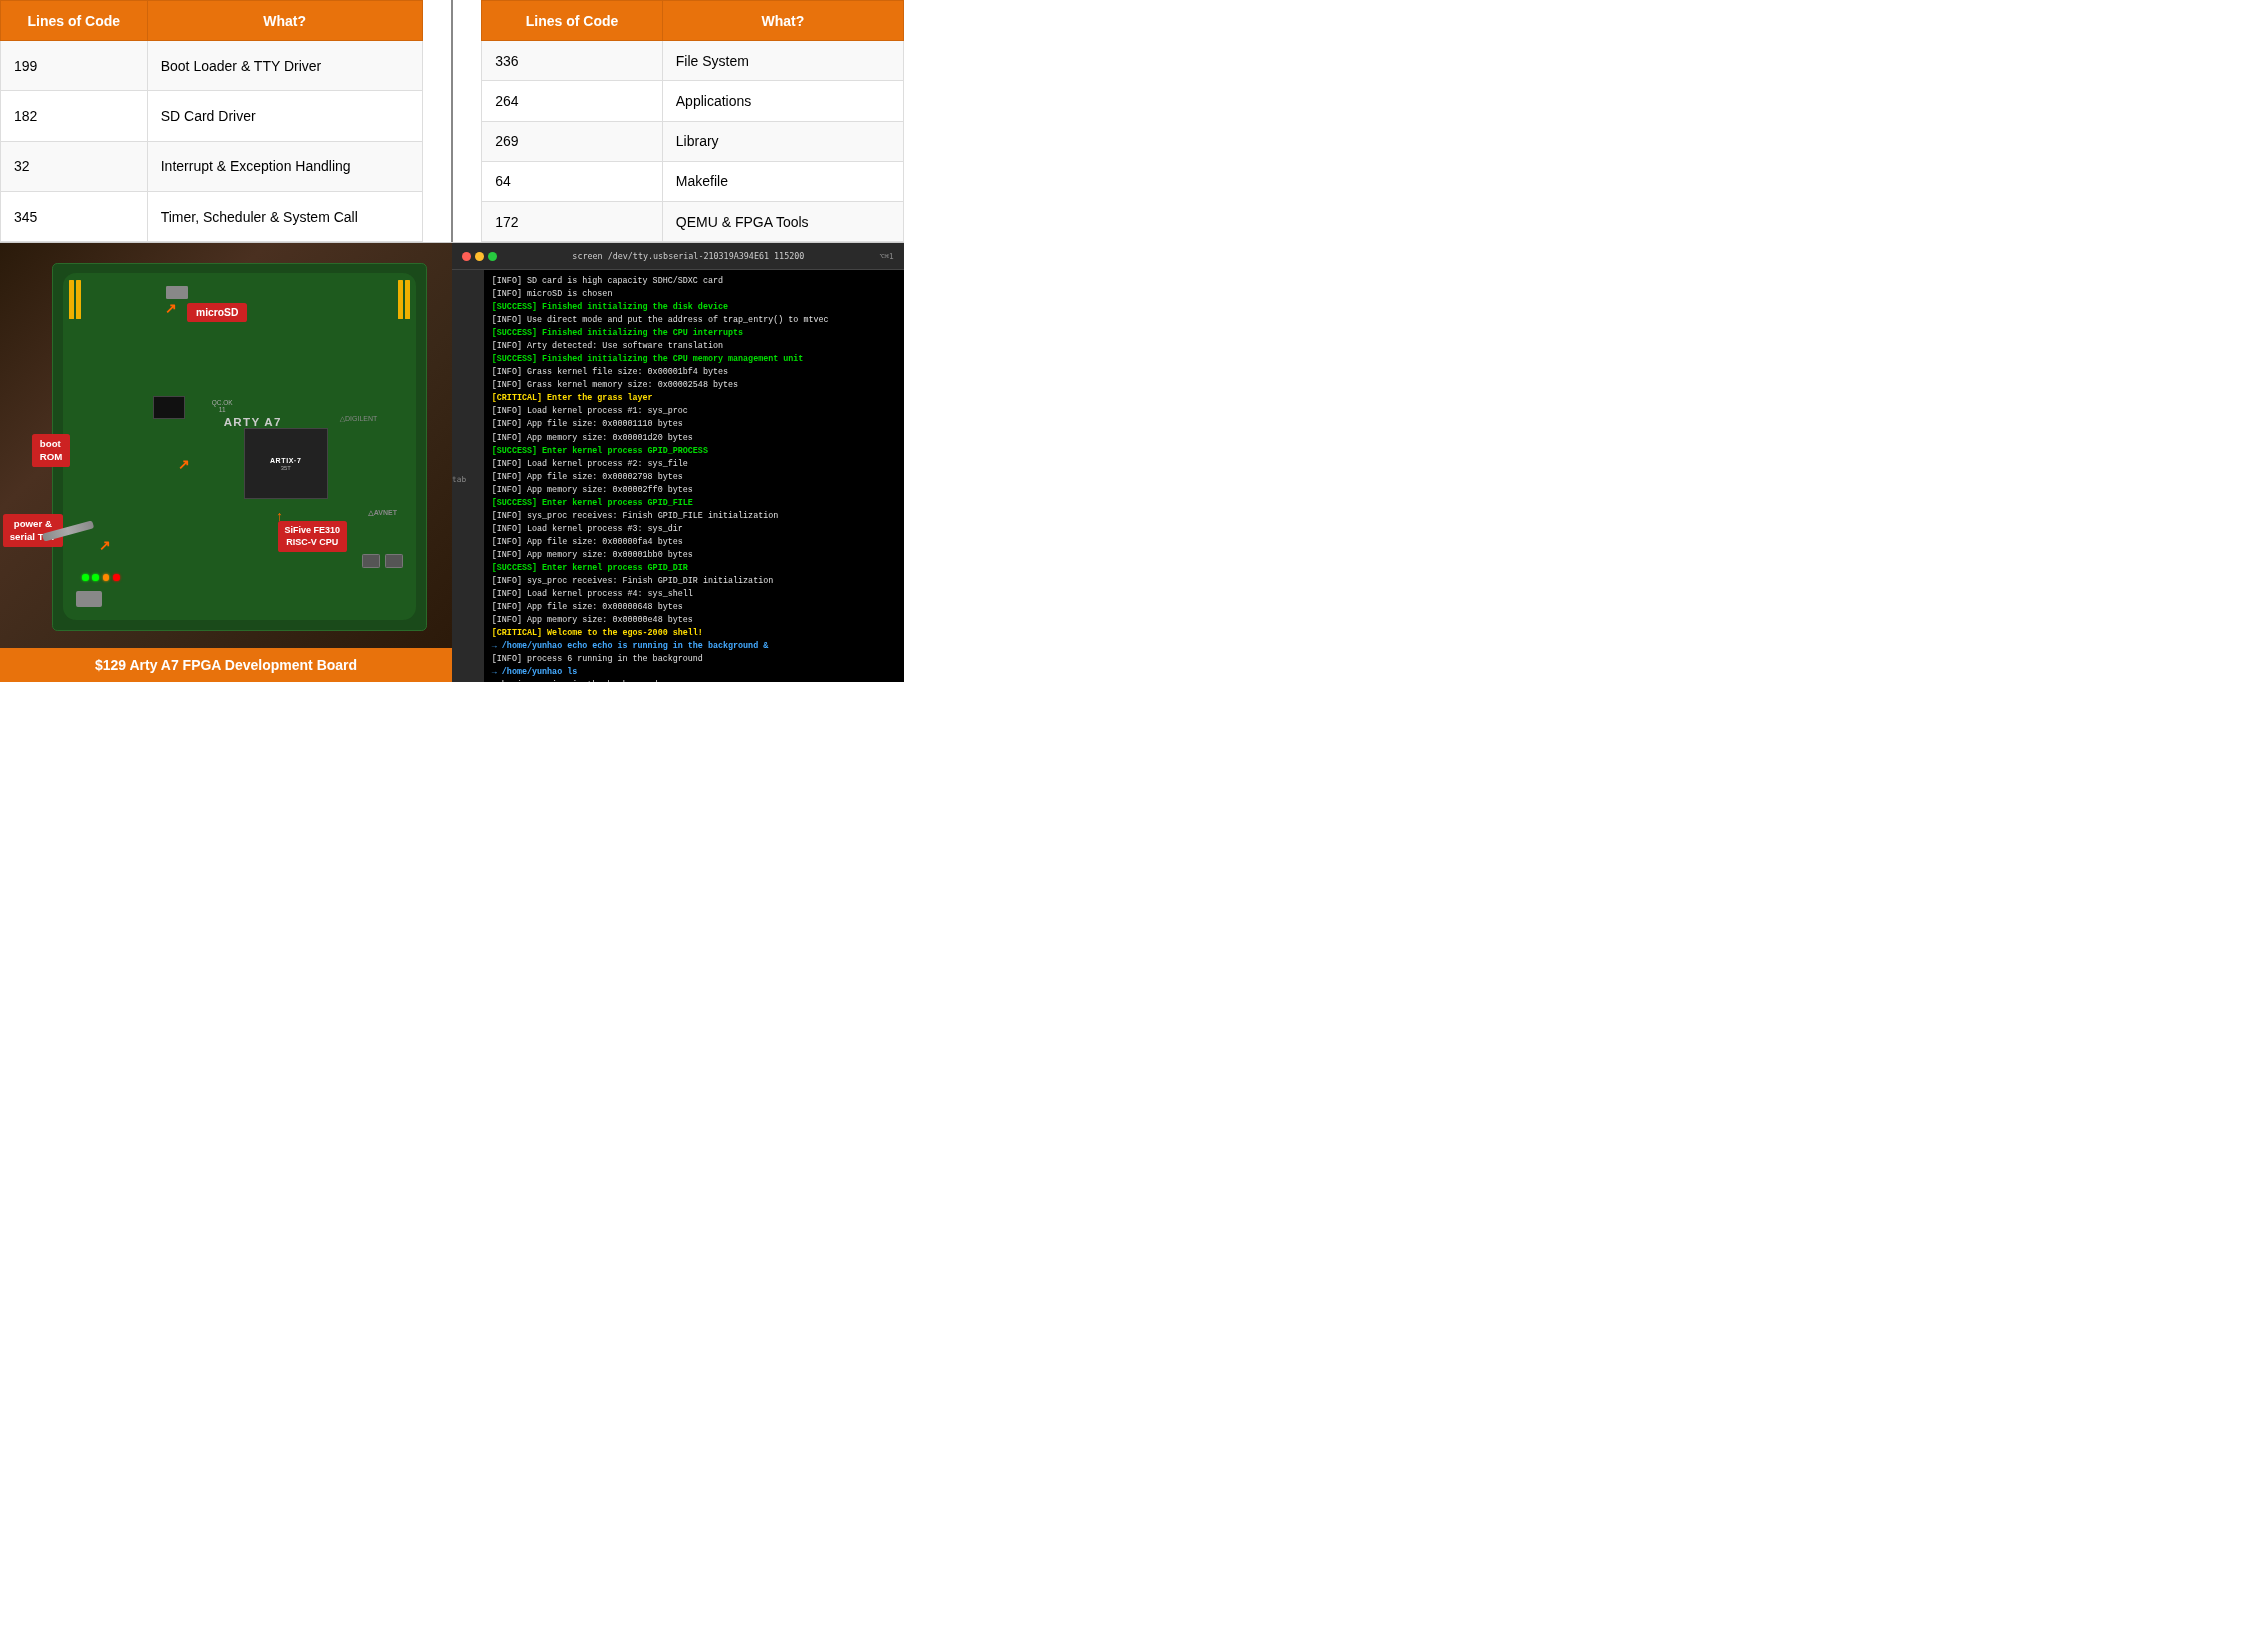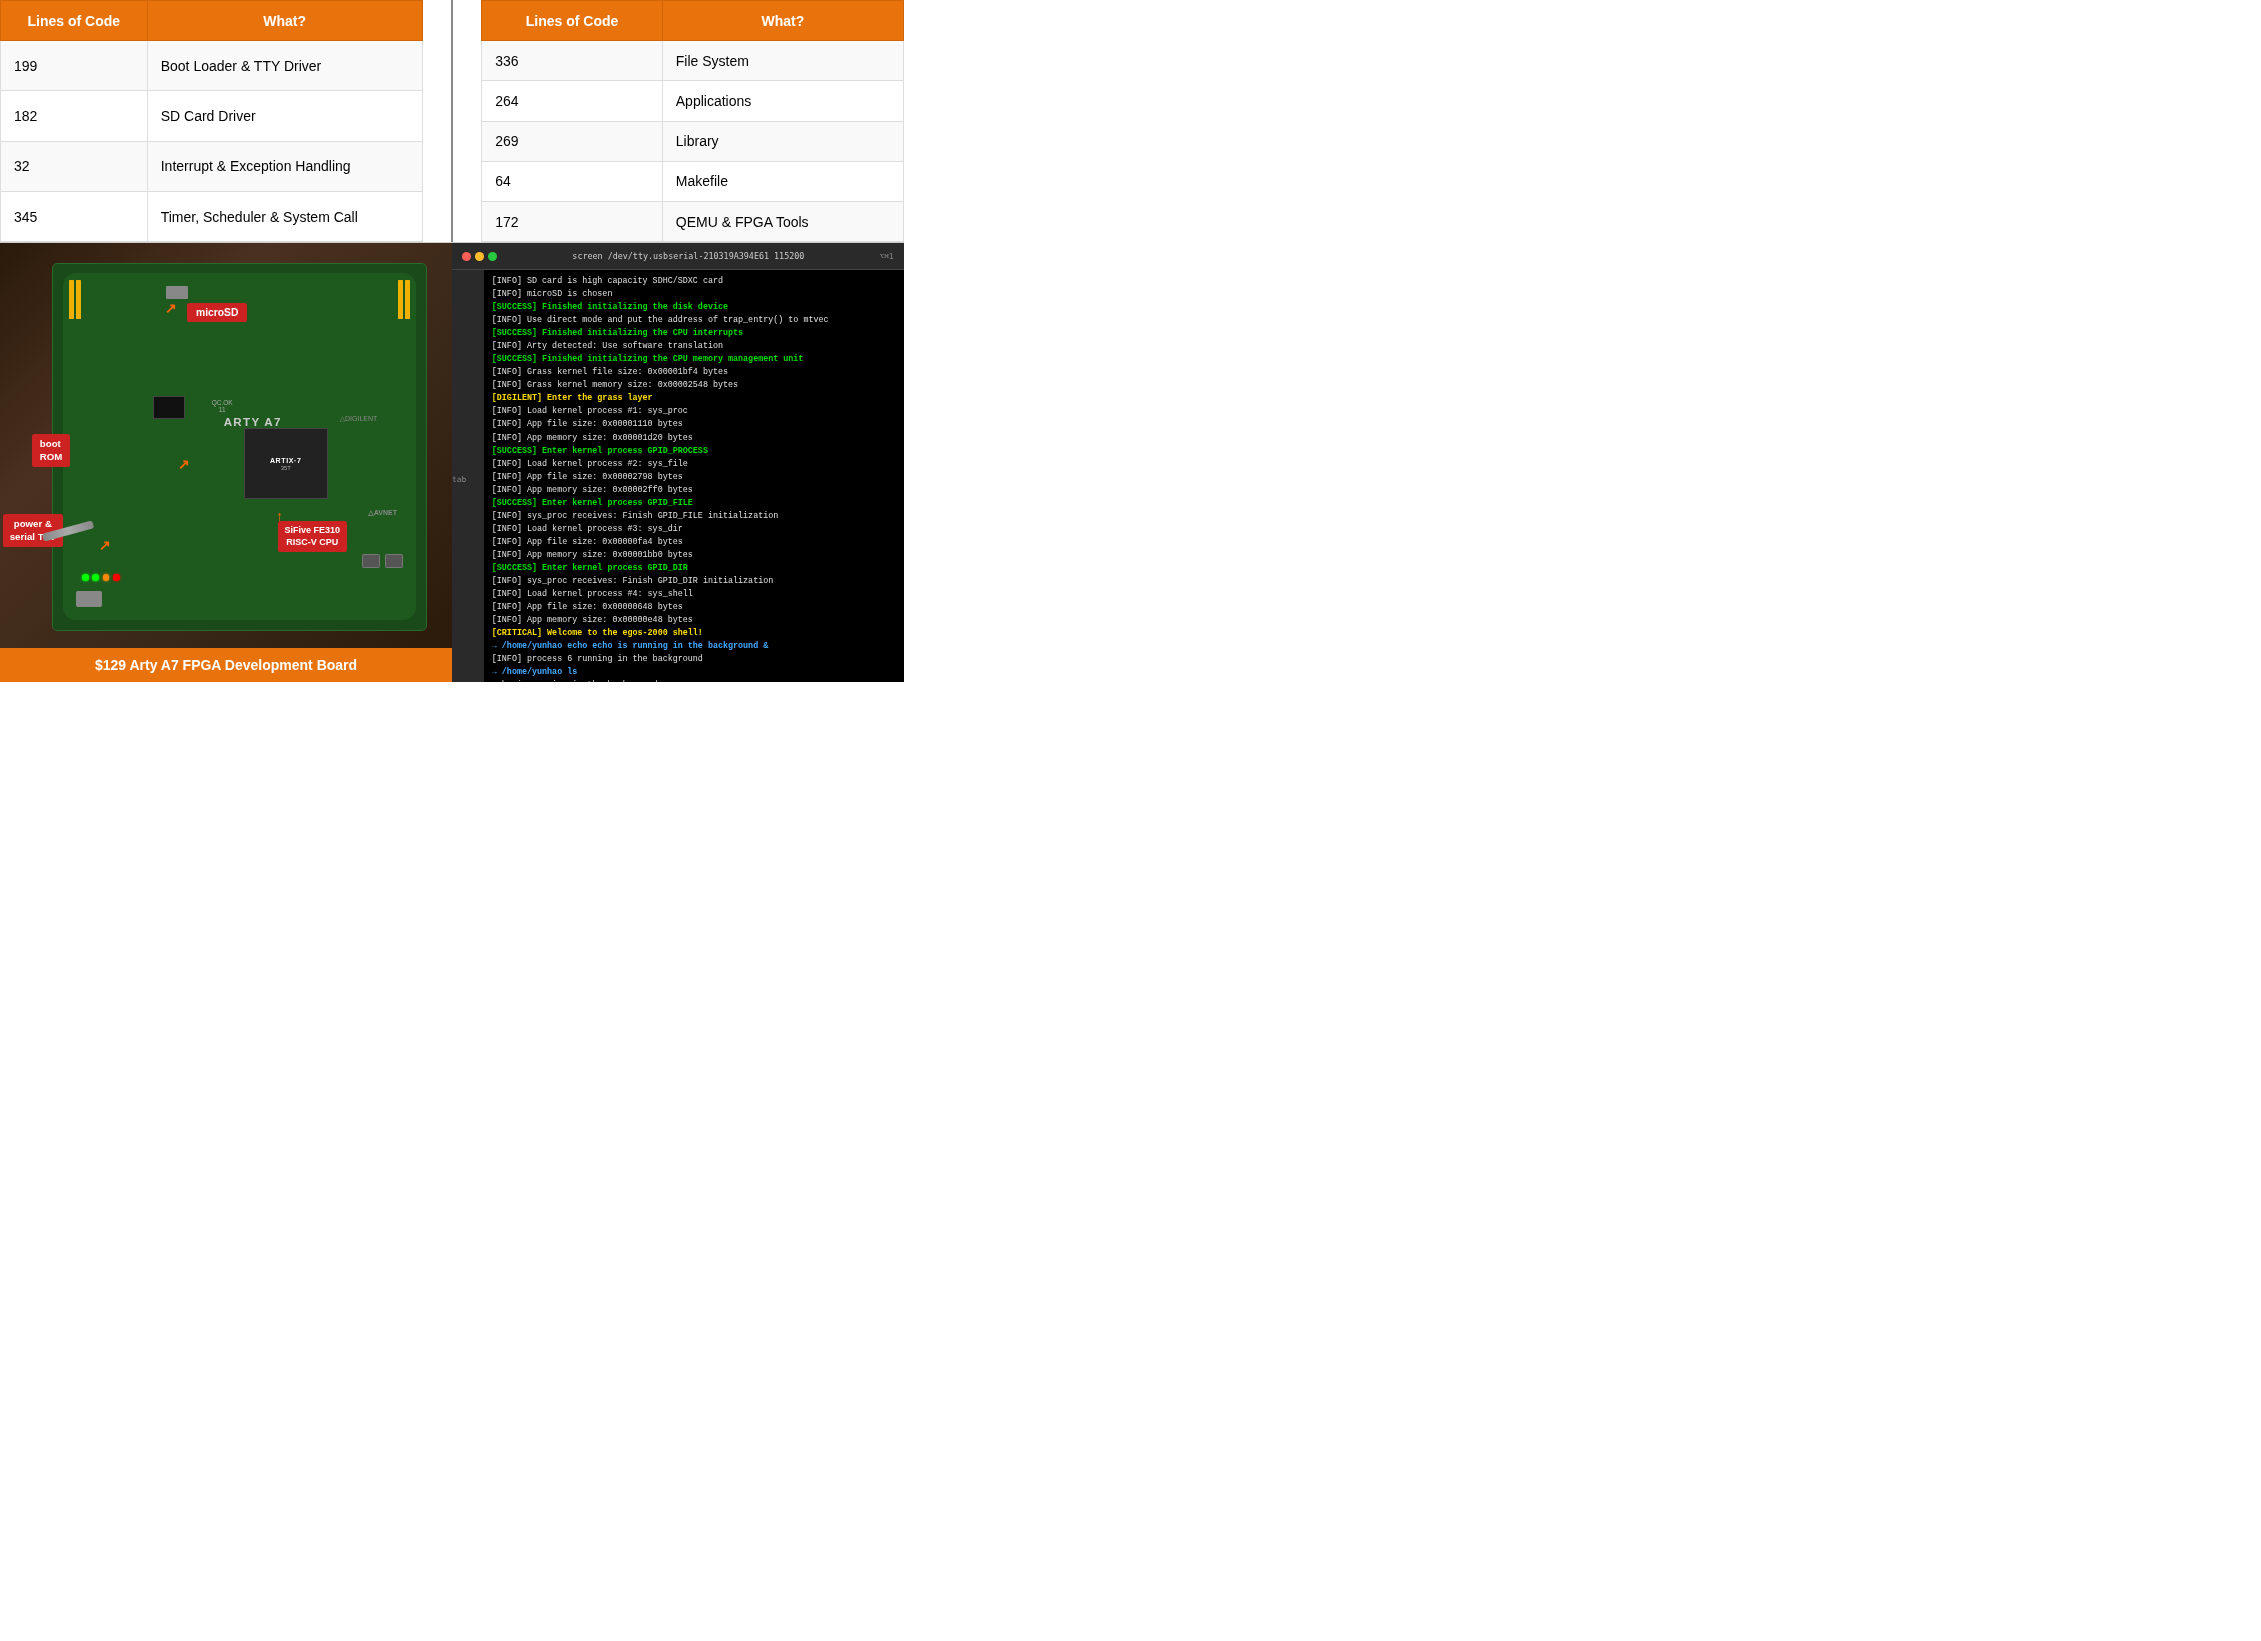--- a/index.html
+++ b/index.html
@@ -427,21 +427,21 @@
       <div class="terminal-output" id="terminal-output">
       <span class="terminal-line t-white">[INFO] SD card is high capacity SDHC/SDXC card</span>
           <span class="terminal-line t-white">[INFO] microSD is chosen</span>
           <span class="terminal-line t-green">[SUCCESS] Finished initializing the disk device</span>
           <span class="terminal-line t-white">[INFO] Use direct mode and put the address of trap_entry() to mtvec</span>
           <span class="terminal-line t-green">[SUCCESS] Finished initializing the CPU interrupts</span>
           <span class="terminal-line t-white">[INFO] Arty detected: Use software translation</span>
           <span class="terminal-line t-green">[SUCCESS] Finished initializing the CPU memory management unit</span>
           <span class="terminal-line t-white">[INFO] Grass kernel file size: 0x00001bf4 bytes</span>
           <span class="terminal-line t-white">[INFO] Grass kernel memory size: 0x00002548 bytes</span>
-          <span class="terminal-line t-yellow">[DIGILENT] Enter the grass layer</span>
+          <span class="terminal-line t-yellow">[CRITICAL] Enter the grass layer</span>
           <span class="terminal-line t-white">[INFO] Load kernel process #1: sys_proc</span>
           <span class="terminal-line t-white">[INFO] App file size: 0x00001110 bytes</span>
           <span class="terminal-line t-white">[INFO] App memory size: 0x00001d20 bytes</span>
           <span class="terminal-line t-green">[SUCCESS] Enter kernel process GPID_PROCESS</span>
           <span class="terminal-line t-white">[INFO] Load kernel process #2: sys_file</span>
           <span class="terminal-line t-white">[INFO] App file size: 0x00002798 bytes</span>
           <span class="terminal-line t-white">[INFO] App memory size: 0x00002ff0 bytes</span>
           <span class="terminal-line t-green">[SUCCESS] Enter kernel process GPID_FILE</span>
           <span class="terminal-line t-white">[INFO] sys_proc receives: Finish GPID_FILE initialization</span>
           <span class="terminal-line t-white">[INFO] Load kernel process #3: sys_dir</span>

